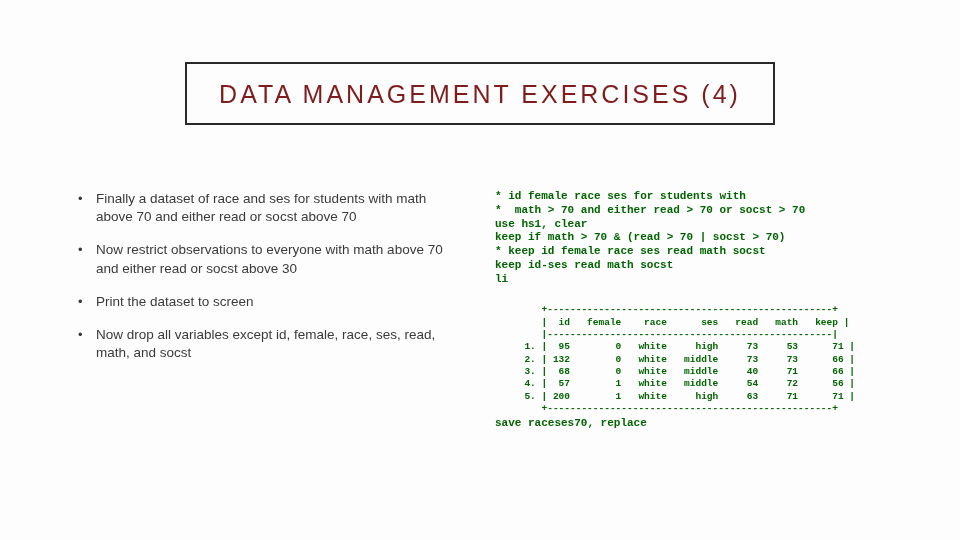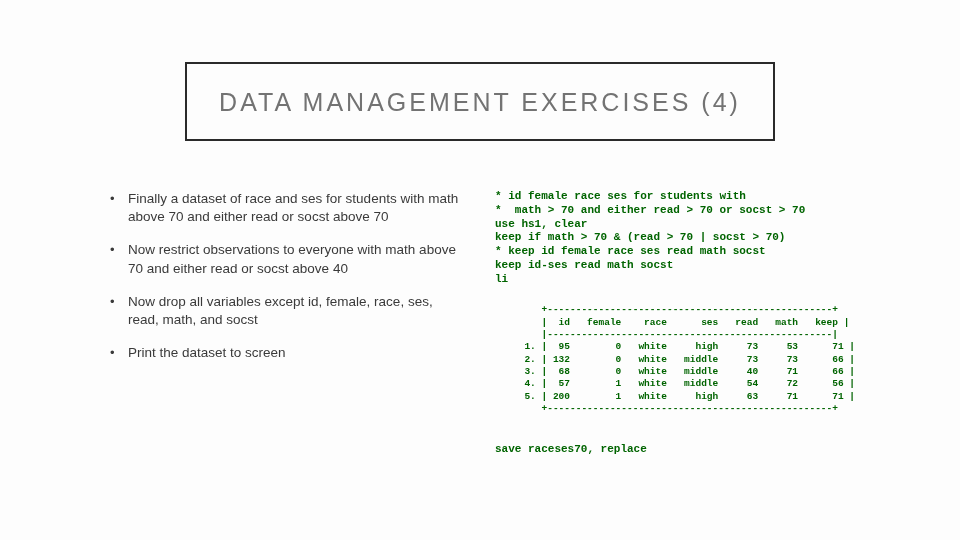--- a/index.html
+++ b/index.html
@@ -22,37 +22,37 @@
     position: absolute;
     top: 62px;
     left: 185px;
     width: 590px;
     border: 2.5px solid #2a2a2a;
     padding: 16px 10px 14px 10px;
     text-align: center;
     box-sizing: border-box;
   }
   .title-box h1 {
-    margin: 8px;
+    margin: 0;
     font-size: 25px;
     letter-spacing: 3px;
     font-weight: 400;
-    color: #737373;
+    color: #7f1d1d;
     font-family: Arial, Helvetica, sans-serif;
   }
   .columns {
     position: absolute;
     top: 190px;
     left: 0;
     width: 960px;
     display: flex;
   }
   .left {
     width: 480px;
-    padding-left: 110px;
+    padding-left: 78px;
     padding-right: 20px;
     box-sizing: border-box;
   }
   .left ul {
     list-style: none;
     margin: 0;
     padding: 0;
   }
   .left li {
     position: relative;
@@ -94,40 +94,40 @@
     margin-top: 18px;
     margin-left: 18px;
   }
   .save-line {
     font-family: "Courier New", monospace;
     font-size: 11px;
     line-height: 1.25;
     color: #006400;
     font-weight: bold;
     white-space: pre;
-    margin-top: 28px;
+    margin-top: 2px;
   }
 </style>
 </head>
 <body>
 
 <div class="slide">
 
   <div class="title-box">
     <h1>DATA MANAGEMENT EXERCISES (4)</h1>
   </div>
 
   <div class="columns">
 
     <div class="left">
       <ul>
         <li>Finally a dataset of race and ses for students with math above 70 and either read or socst above 70</li>
-        <li>Now restrict observations to everyone with math above 70 and either read or socst above 40</li>
+        <li>Now restrict observations to everyone with math above 70 and either read or socst above 30</li>
+        <li>Print the dataset to screen</li>
         <li>Now drop all variables except id, female, race, ses, read, math, and socst</li>
-        <li>Print the dataset to screen</li>
       </ul>
     </div>
 
     <div class="right">
       <div class="code"><span>* id female race ses for students with</span>
 <span>*  math &gt; 70 and either read &gt; 70 or socst &gt; 70</span>
 <span>use hs1, clear</span>
 <span>keep if math &gt; 70 &amp; (read &gt; 70 | socst &gt; 70)</span>
 <span>* keep id female race ses read math socst</span>
 <span>keep id-ses read math socst</span>

